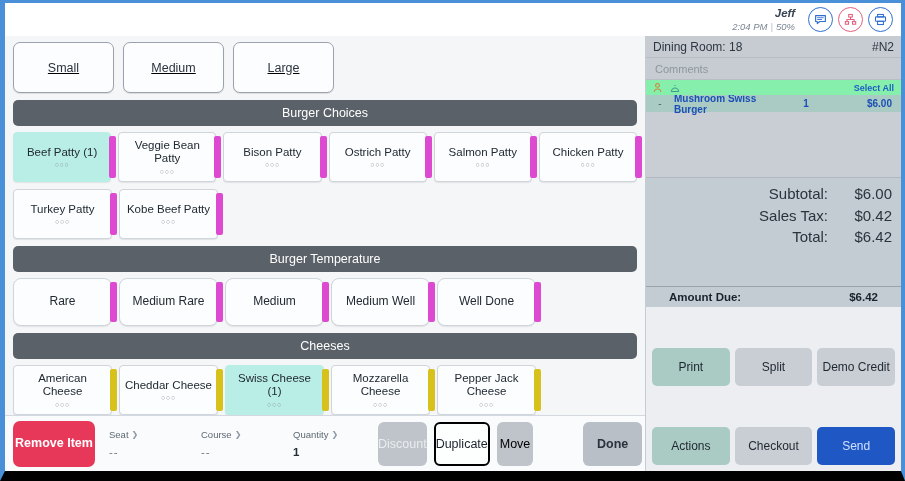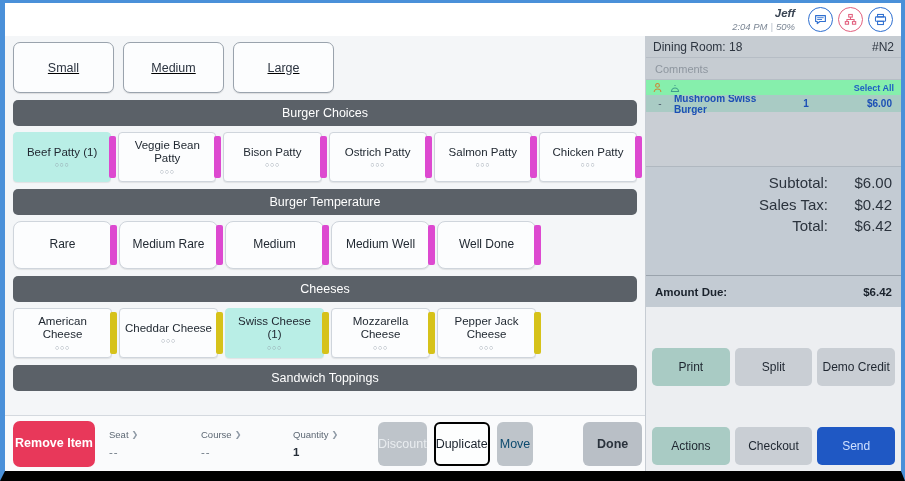--- a/index.html
+++ b/index.html
@@ -121,23 +121,23 @@
   .item-price{width:58px;text-align:right;padding-right:9px;}
   .totals{
     background:#c3cbd3;padding:5px 9px 6px 0;box-sizing:border-box;
     border-top:1px solid #b0b8c0;
   }
   .tot-row{display:flex;justify-content:flex-end;font-size:15px;color:#2b333d;line-height:1.45;}
   .tot-lbl{width:120px;text-align:right;padding-right:12px;}
   .tot-val{width:52px;text-align:right;}
   .spacer{height:32px;background:#c3cbd3;}
   .due{
-    height:32px;background:#c3cbd3;border-top:1px solid #9aa3ac;
+    height:21px;background:#c3cbd3;border-top:1px solid #9aa3ac;
     display:flex;align-items:center;justify-content:space-between;
-    padding:0 9px;box-sizing:border-box;font-size:11.5px;font-weight:bold;color:#1a222c;
+    padding:0 23px;box-sizing:border-box;font-size:11.5px;font-weight:bold;color:#1a222c;
   }
   .actions{
     background:#eceef1;padding:5px 6px 6px 6px;box-sizing:border-box;
     display:grid;grid-template-columns:1fr 1fr 1fr;grid-gap:5px;
   }
   .act{
     height:38px;border-radius:5px;display:flex;align-items:center;justify-content:center;
     font-size:12px;color:#1e2630;cursor:pointer;background:#c9ced4;margin-top:36px;
   }
   .act.teal{background:#a9cbc4;}
@@ -159,21 +159,21 @@
   .field .f-lbl{font-size:9.5px;color:#5d6874;display:flex;align-items:center;gap:3px;}
   .field .f-val{font-size:11.5px;color:#252d37;font-weight:bold;margin-top:6px;}
   .field .f-val.dim{color:#6d7884;font-weight:normal;letter-spacing:1px;}
   .chev{font-size:8px;color:#8e99a5;}
   .b-btn{
     height:44px;border-radius:6px;display:flex;align-items:center;justify-content:center;
     font-size:12.5px;cursor:pointer;margin-left:7px;box-sizing:border-box;
   }
   .b-btn.gray-dis{background:#bec4ca;color:#e9edf0;width:58px;}
   .b-btn.white{background:#fdfefe;color:#1b232d;width:72px;border:2px solid #000000;}
-  .b-btn.gray-dis2{background:#bec4ca;color:#0c4a6e;width:56px;}
+  .b-btn.gray-dis2{background:#bec4ca;color:#000000;width:56px;}
   .b-btn.done{background:#b9bfc6;color:#2a323c;width:90px;font-weight:bold;margin-left:50px;}
 </style>
 </head>
 <body>
 
 <div class="frame">
   <div class="app">
 
     <div class="header">
       <div class="hdr-user">
@@ -237,20 +237,32 @@
                   <div class="dots">○○○</div>
                   <div class="edge pink"></div>
                 </div>
                 <div class="tile">
                   <div class="lbl">Salmon Patty</div>
                   <div class="dots">○○○</div>
                   <div class="edge pink"></div>
                 </div>
                 <div class="tile">
                   <div class="lbl">Chicken Patty</div>
+                  <div class="dots">○○○</div>
+                  <div class="edge pink"></div>
+                </div>
+              </div>
+              <div class="tiles">
+                <div class="tile">
+                  <div class="lbl">Turkey Patty</div>
+                  <div class="dots">○○○</div>
+                  <div class="edge pink"></div>
+                </div>
+                <div class="tile">
+                  <div class="lbl">Kobe Beef Patty</div>
                   <div class="dots">○○○</div>
                   <div class="edge pink"></div>
                 </div>
               </div>
               <div class="sec-head">Burger Temperature</div>
               <div class="tiles">
                 <div class="tile rounded">
                   <div class="lbl">Rare</div>
                   <div class="edge pink"></div>
                 </div>

